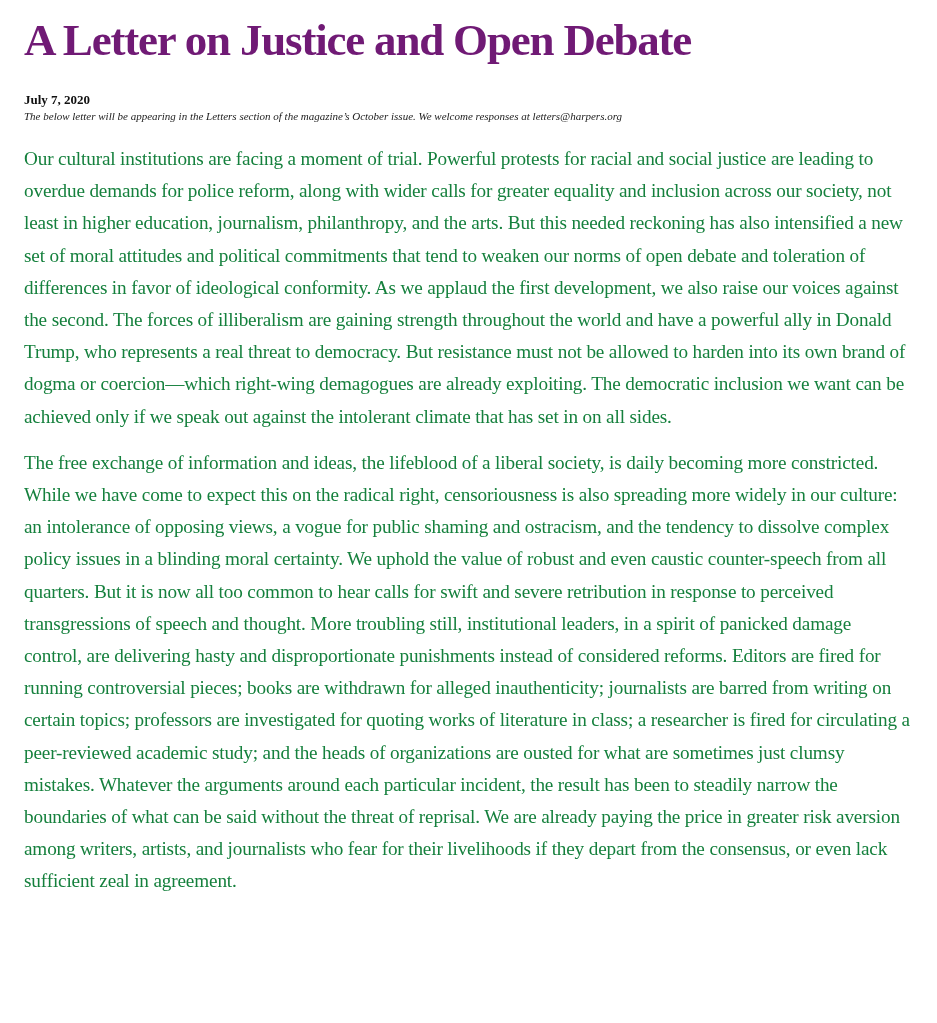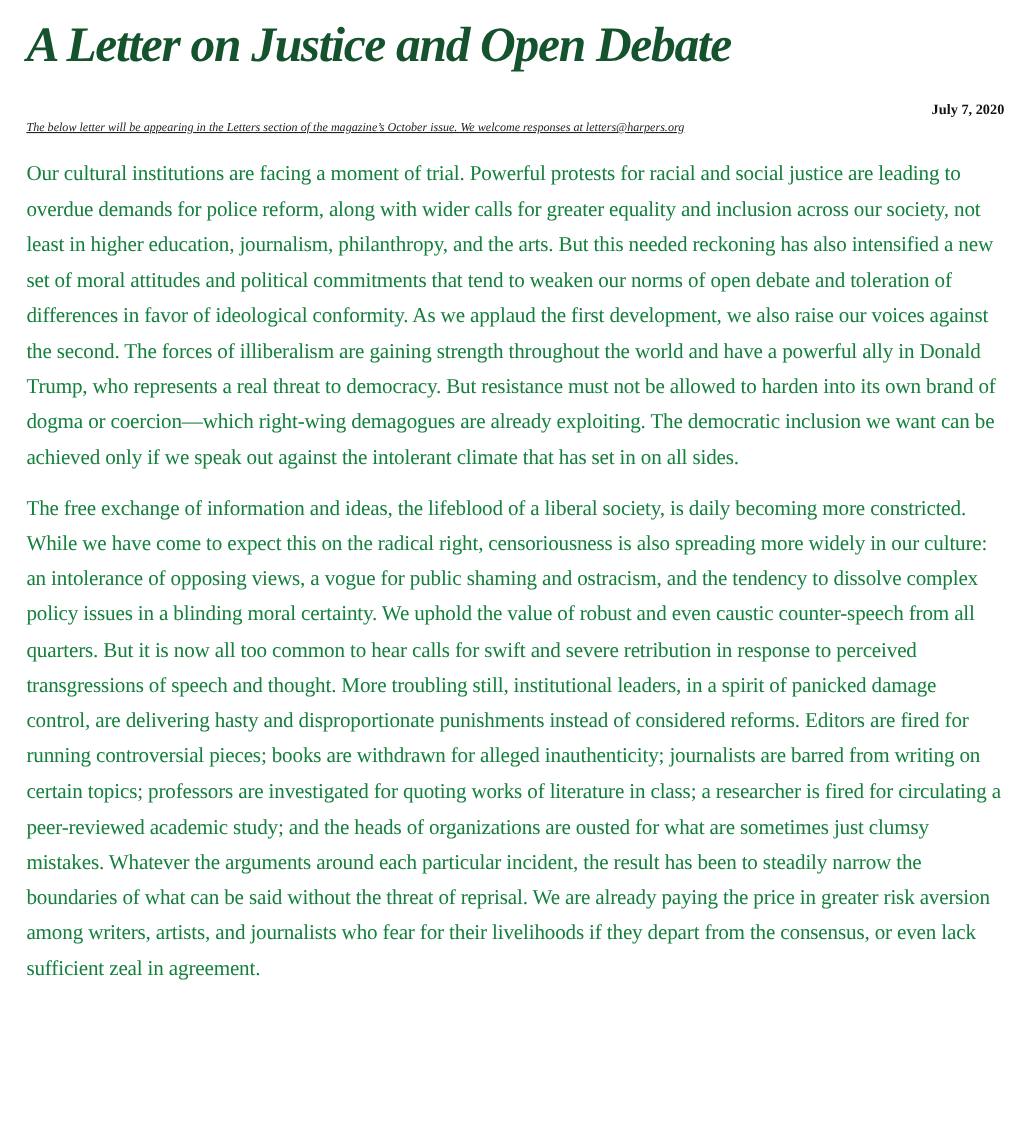--- a/index.html
+++ b/index.html
@@ -9,37 +9,34 @@
     font-family: "Liberation Serif", "DejaVu Serif", serif;
   }
   .page { padding: 0 24px; }
   h1 {
     margin: 0;
     padding-top: 14px;
     font-size: 45px;
     line-height: 52px;
     font-weight: bold;
     letter-spacing: -1.2px;
-    color: #14532d;
-    font-style: italic;
+    color: #701a75;
   }
   .date {
     margin-top: 26px;
     font-size: 13px;
     font-weight: bold;
     line-height: 16px;
-    text-align: right;
   }
   .note {
     font-size: 11px;
     font-style: italic;
     line-height: 14px;
     margin-top: 1px;
     color: #222;
-    text-decoration: underline;
   }
   .body { margin-top: 20px; }
   .body p {
     margin: 0 0 14px 0;
     font-size: 19.2px;
     line-height: 32.2px;
     letter-spacing: -0.15px;
     color: #15803d;
   }
 </style>

